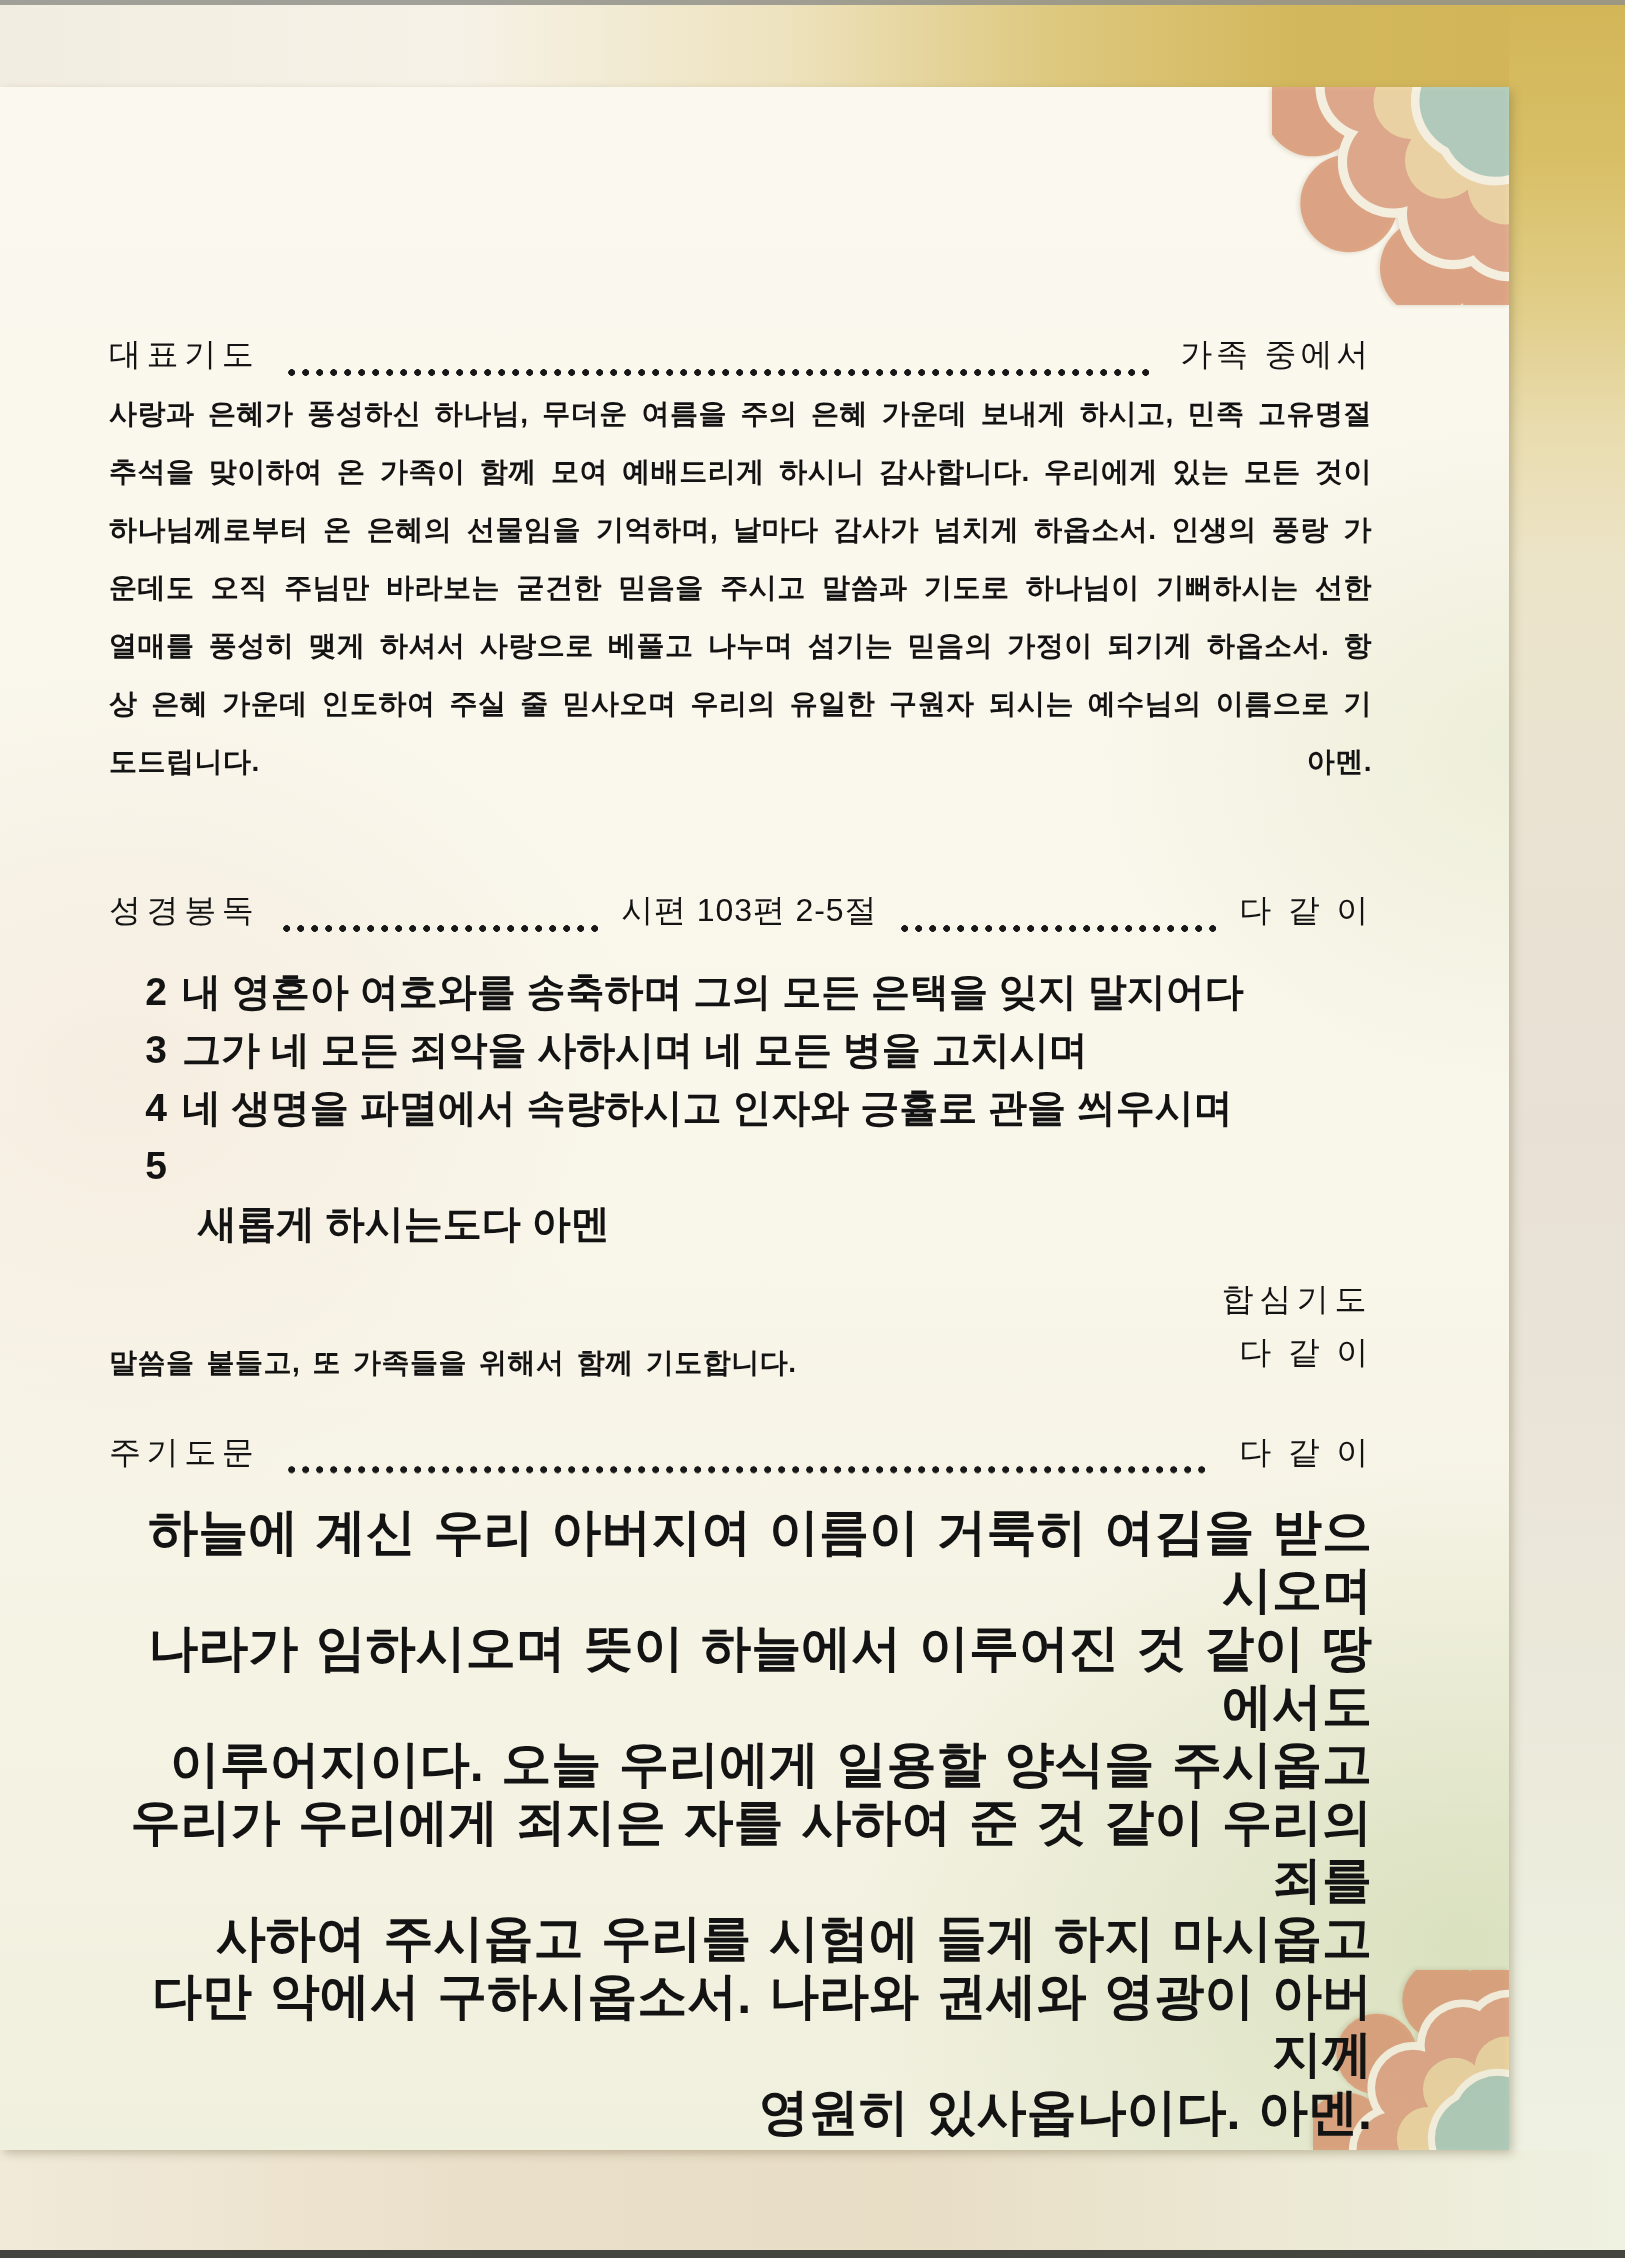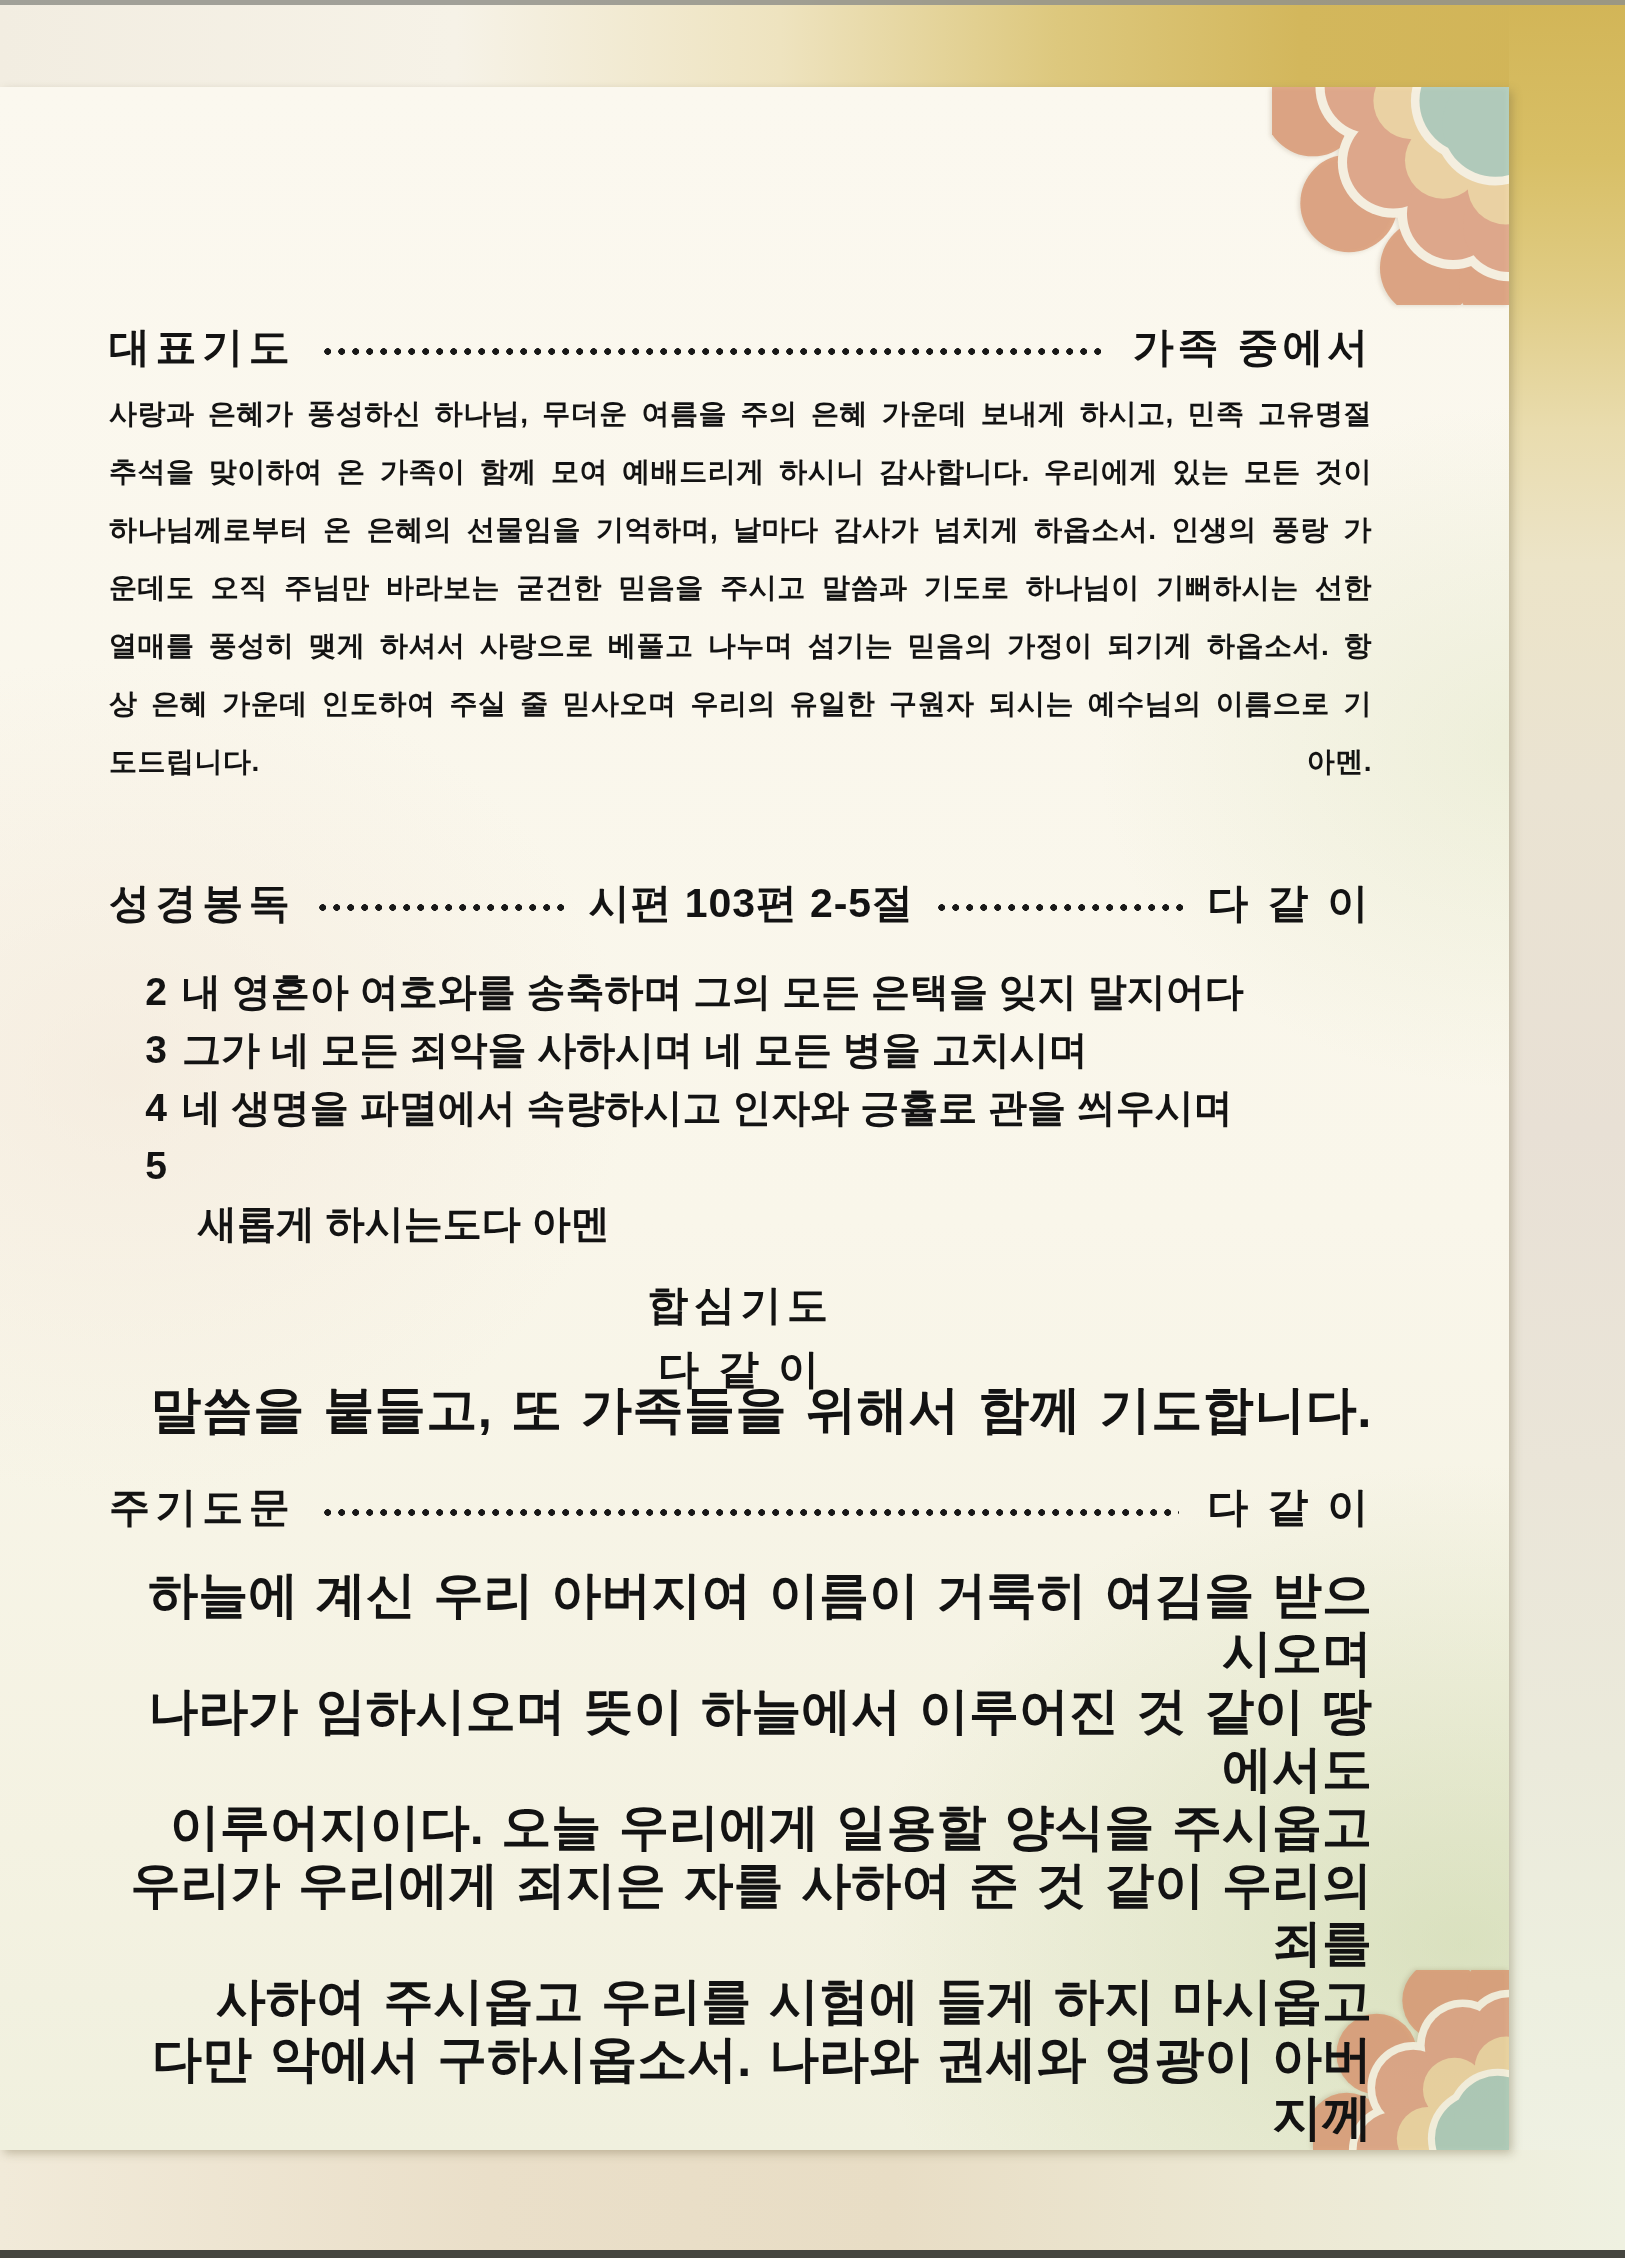--- a/index.html
+++ b/index.html
@@ -28,21 +28,21 @@
       linear-gradient(180deg,#fbf8ef 0%,#f9f6ea 55%,#f4f2e2 85%,#f0f0de 100%);
     box-shadow:3.8px 3.8px 9.4px rgba(110,100,65,.38);}
 
   .cloud{position:absolute;right:0;filter:drop-shadow(-1.9px 1.9px 1.9px rgba(120,90,60,.22));}
   .cloud.top{top:0;width:237px;height:218px;}
   .cloud.bottom{bottom:0;width:196px;height:180px;transform:scaleY(-1);}
 
   
   .content{position:absolute;left:0;top:0;width:1509px;box-sizing:border-box;
     padding:230px 137px 0 109px;}
-  .row{display:flex;align-items:center;height:60px;font-weight:bold;font-size:41px;}
+  .row{display:flex;align-items:flex-end;height:60px;font-weight:normal;font-size:32px;}
   .row-title{white-space:pre;letter-spacing:5.6px;flex:none;}
   .row-right{flex:none;white-space:pre;letter-spacing:3.8px;}
   .row-mid{flex:none;white-space:pre;letter-spacing:0.9px;}
   .dots{flex:1 1 auto;height:9.4px;margin:9.4px 28px 0 28px;
     background-image:radial-gradient(circle at 4.7px 4.7px,#181818 3.2px,rgba(0,0,0,0) 3.7px);
     background-size:14px 9.4px;background-repeat:repeat-x;background-position:left center;}
   .dots.short{margin:9.4px 22.6px 0 22.6px;}
 
   .para{margin-top:7.5px;font-size:28px;line-height:58px;font-weight:600;
     text-align:justify;letter-spacing:0.5px;word-spacing:4.7px;}
@@ -51,21 +51,21 @@
   .verses{margin-top:30px;font-size:39px;line-height:58px;font-weight:600;}
   .verse{display:flex;padding-left:15px;}
   .v-num{flex:none;width:43px;text-align:right;margin-right:15px;}
   .v-cont{padding-left:89px;}
 
   .row.scripture{margin-top:24.5px;}
   .row.sermon{margin-top:19px;}
   .row.united{margin-top:24.5px;flex-direction:column;}
   .row.lords{margin-top:33px;}
 
-  .note{margin-top:38px;font-size:51px;font-weight:600;text-align:right;letter-spacing:0.5px;word-spacing:3.8px;}
+  .note{margin-top:6px;font-size:28px;font-weight:600;text-align:left;letter-spacing:0.5px;word-spacing:3.8px;}
   .lp{margin-top:28px;font-size:50px;line-height:58px;font-weight:600;text-align:right;word-spacing:3.8px;}
 </style>
 </head>
 <body>
 
 <div class="frame-top"></div>
 <div class="frame-right"></div>
 <div class="frame-bottom"></div>
 <div class="edge-top"></div>
 <div class="edge-bottom"></div>

